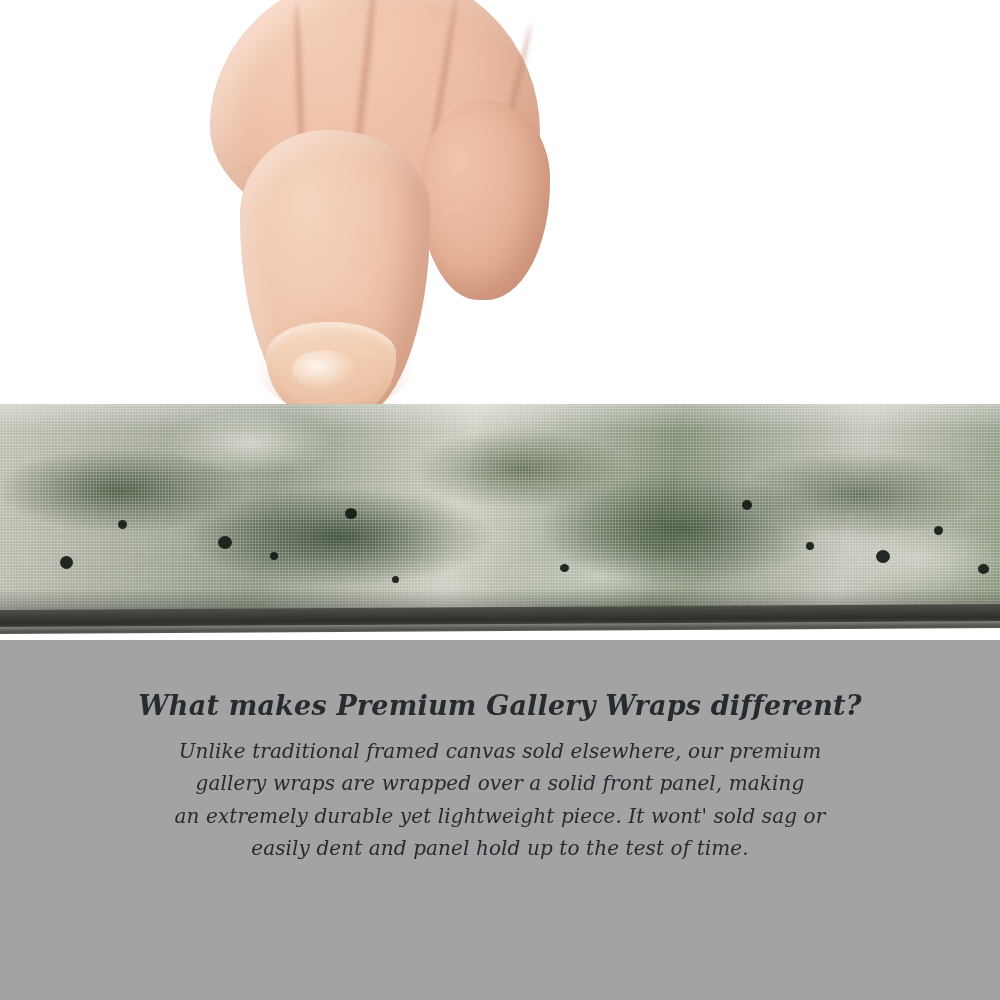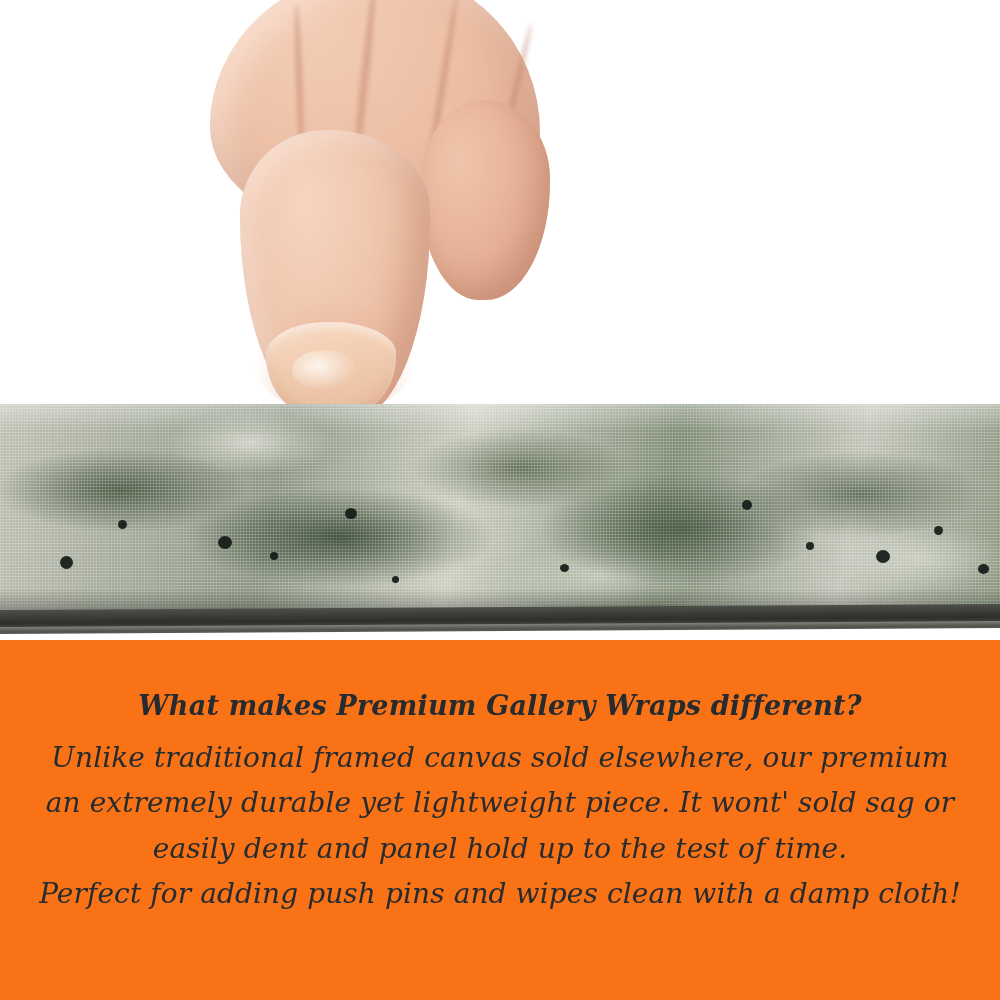--- a/index.html
+++ b/index.html
@@ -10,21 +10,21 @@
   body {
     width: 1000px;
     height: 1000px;
     font-family: "Liberation Sans", sans-serif;
     overflow: hidden;
   }
   .page {
     position: relative;
     width: 1000px;
     height: 1000px;
-    background: #f97316;
+    background: #a3a3a3;
     overflow: hidden;
   }
 
   
   .photo {
     position: absolute;
     left: 0;
     top: 0;
     width: 1000px;
     height: 640px;
@@ -201,21 +201,21 @@
     font-family: "DejaVu Serif", serif;
   }
   .caption-heading {
     font-size: 27px;
     font-style: italic;
     font-weight: 700;
     letter-spacing: 0.2px;
     margin-bottom: 14px;
   }
   .caption-line {
-    font-size: 28px;
+    font-size: 20px;
     font-style: italic;
     line-height: 1.62;
     letter-spacing: 0.1px;
   }
 </style>
 </head>
 <body>
 
 <div class="page">
 
@@ -257,18 +257,18 @@
       <div class="canvas-shadow-bottom"></div>
     </div>
 
     <div class="canvas-side"></div>
     <div class="canvas-side-hi"></div>
   </div>
 
   <div class="caption">
     <div class="caption-heading">What makes Premium Gallery Wraps different?</div>
     <div class="caption-line">Unlike traditional framed canvas sold elsewhere, our premium</div>
+    <div class="caption-line">gallery wraps are wrapped over a solid front panel, making</div>
     <div class="caption-line">an extremely durable yet lightweight piece. It wont' sold sag or</div>
     <div class="caption-line">easily dent and panel hold up to the test of time.</div>
-    <div class="caption-line">Perfect for adding push pins and wipes clean with a damp cloth!</div>
   </div>
 
 </div>
 
 </body></html>

